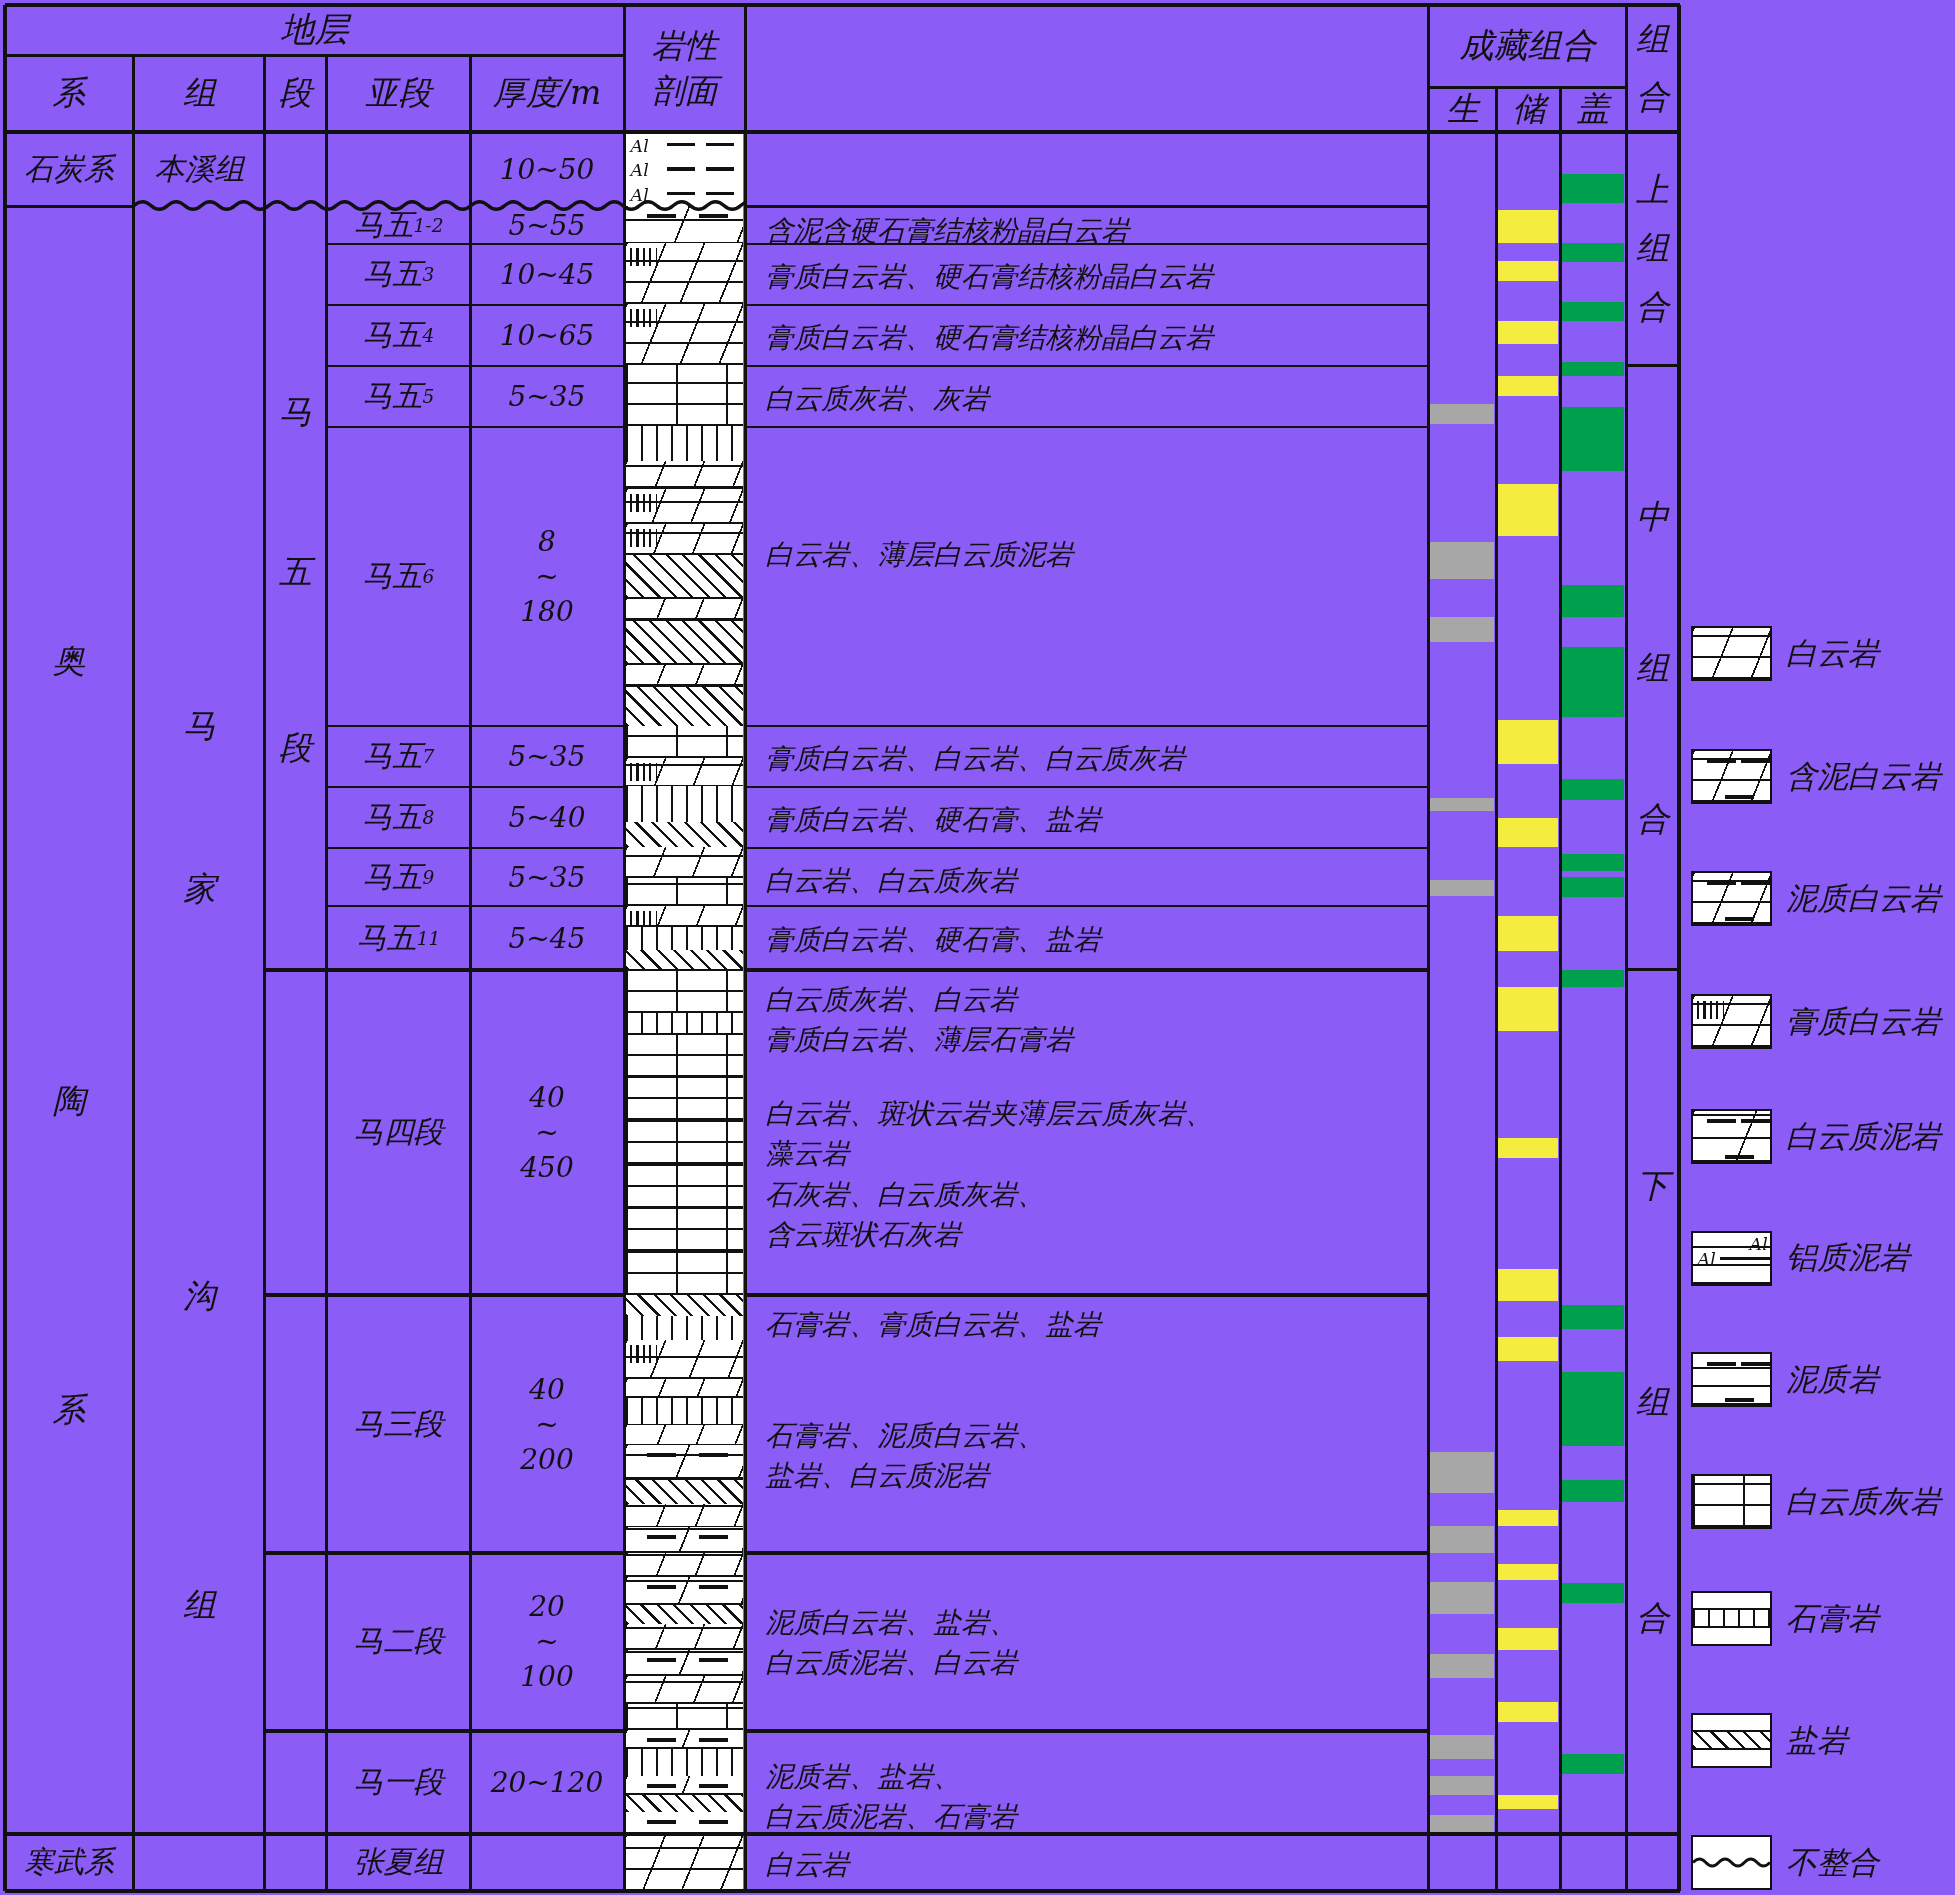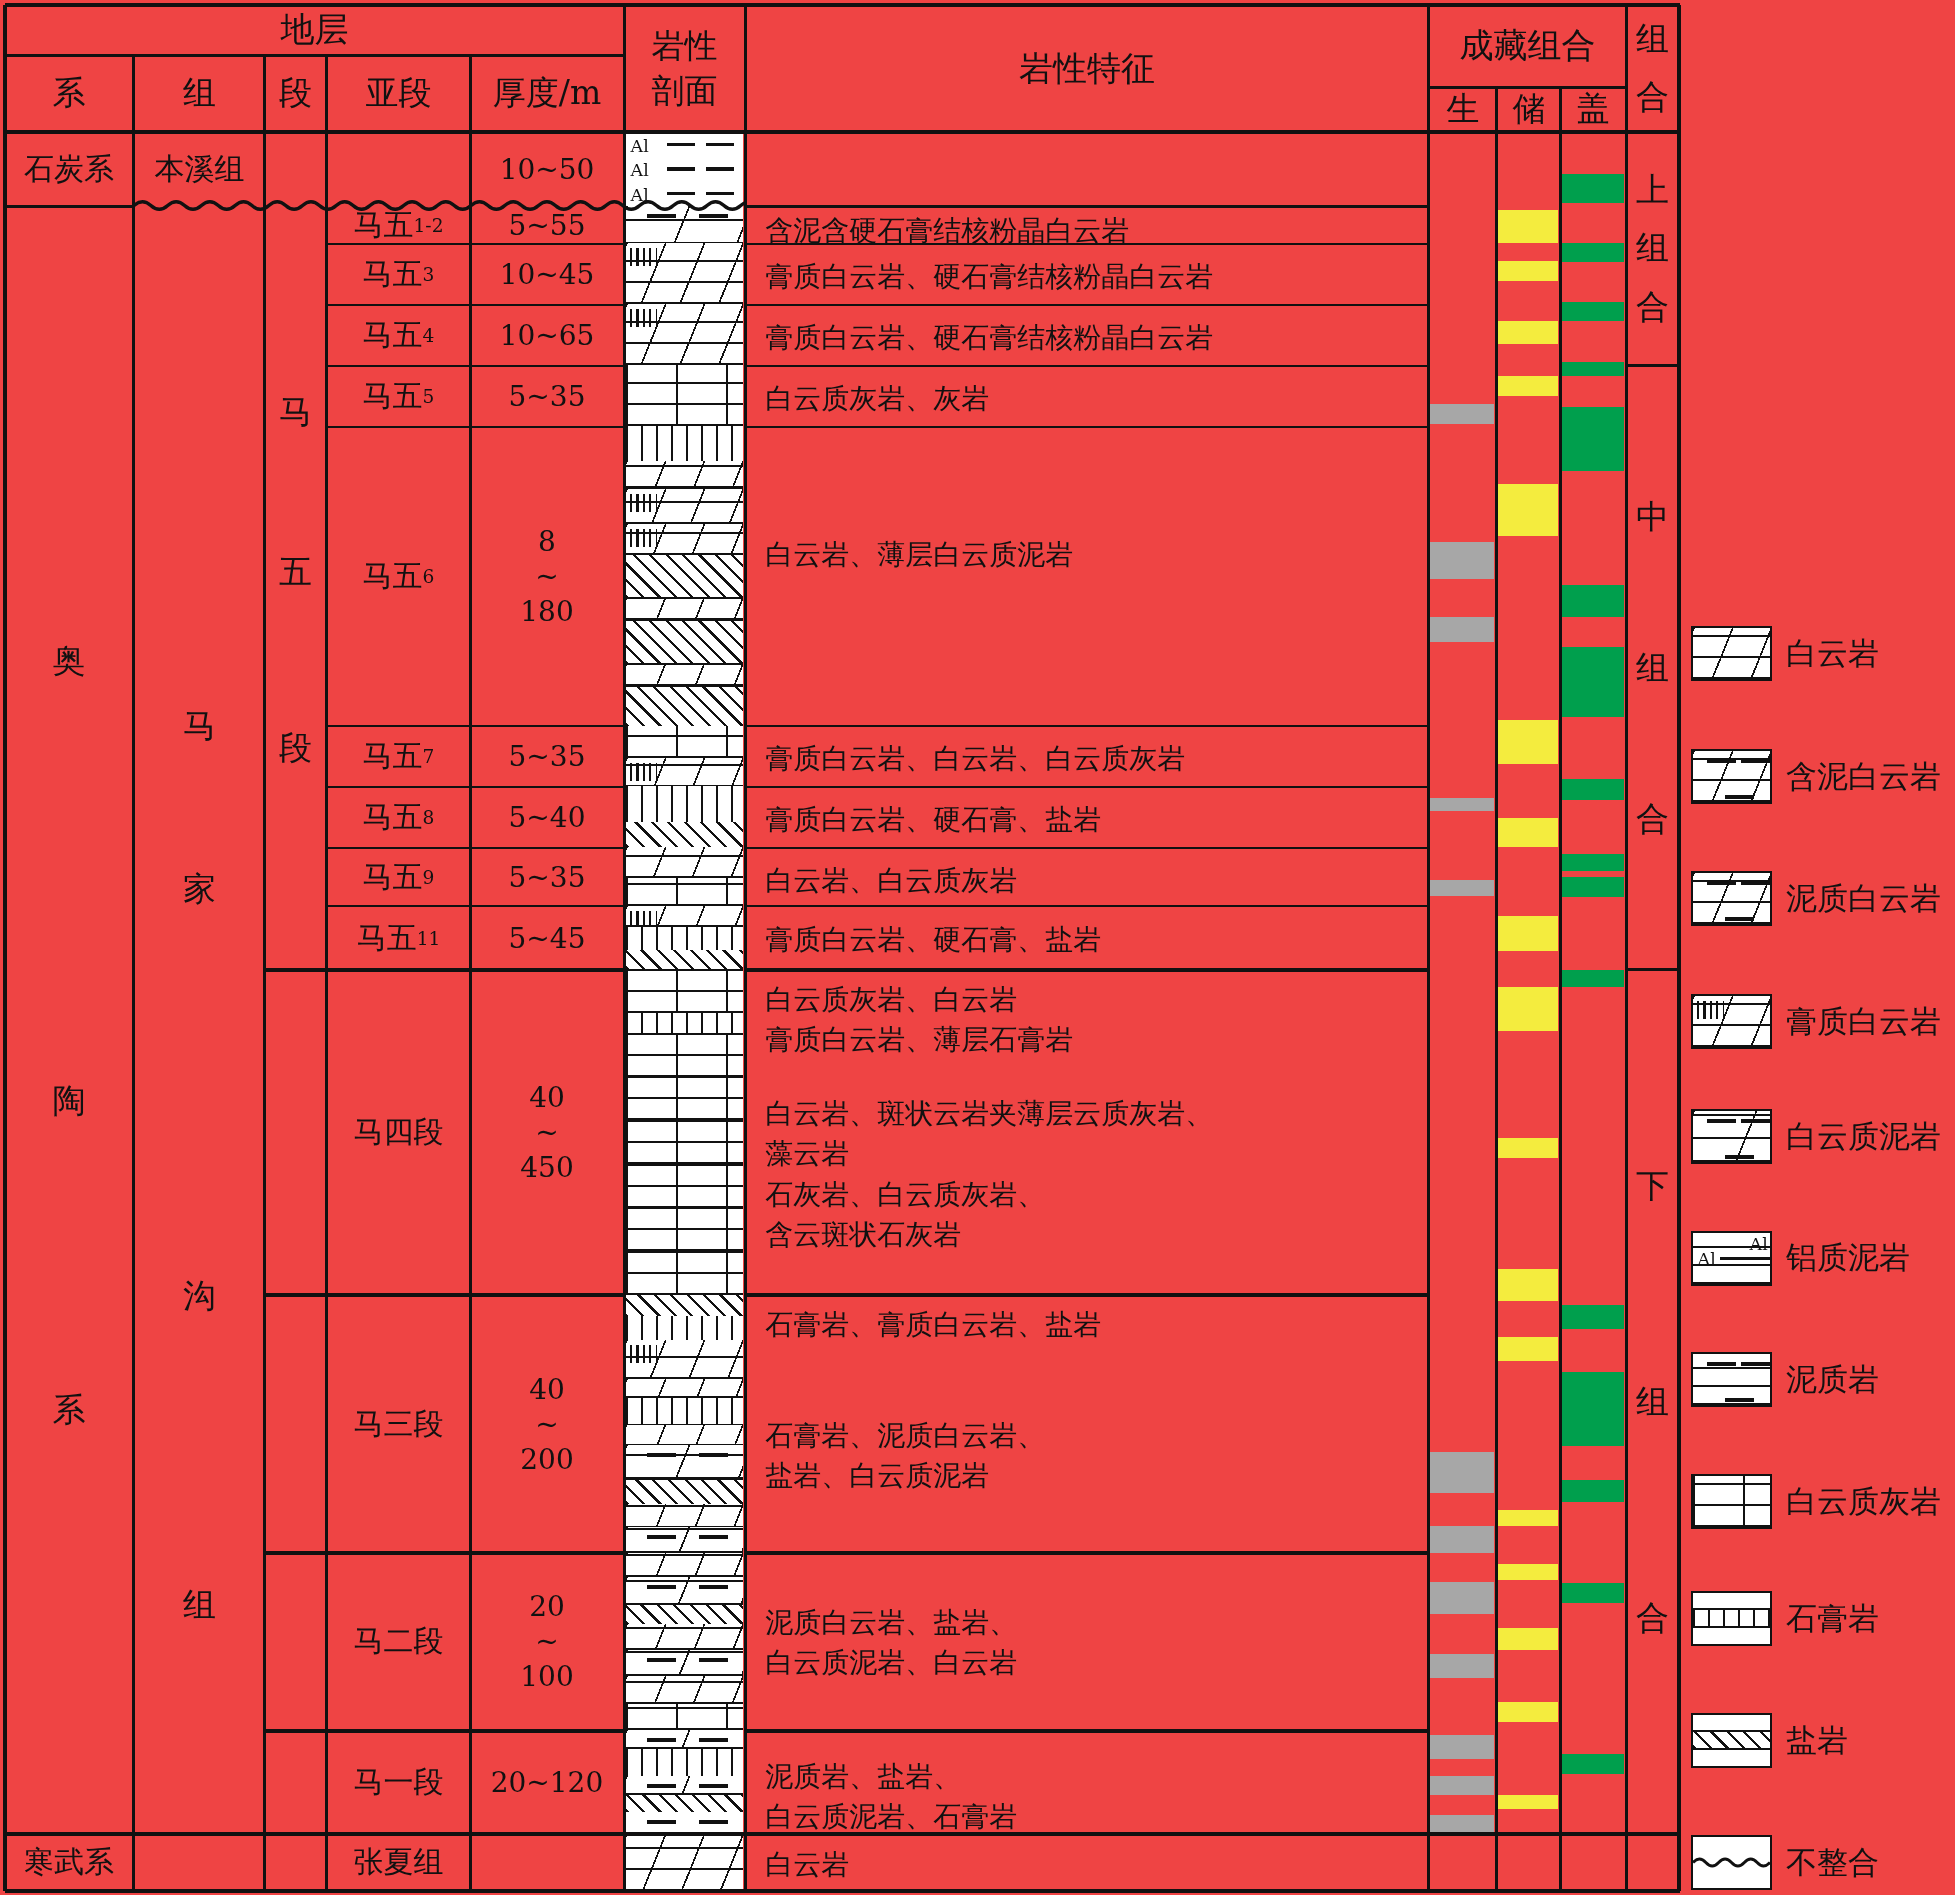--- a/index.html
+++ b/index.html
@@ -1,17 +1,17 @@
 <!DOCTYPE html>
 <html style="font-size:9.3px"><head>
 <meta charset="utf-8">
 <style>
   html,body{margin:0;padding:0;background:#fff;}
-  #canvas{position:relative;width:1955px;height:1895px;background:#ef4444;
-          font-family:"DejaVu Serif","Liberation Serif",serif;color:#111;}
+  #canvas{position:relative;width:1955px;height:1895px;background:#8b5cf6;
+          font-family:"DejaVu Serif","Liberation Serif",serif;color:#111;font-style:italic;}
   .abs{position:absolute;box-sizing:border-box;}
   .ln{background:#111;}
   .cell{display:flex;align-items:center;justify-content:center;text-align:center;}
   .hdr1{font-size:34px;}
   .hdr2{font-size:33px;}
   .lbl{font-size:30px;}
   .lbl sub{font-size:18.6px;}
   .thk{font-size:28px;white-space:pre-line;line-height:1.25;}
   .desc{position:absolute;left:20.3px;right:5.8px;font-size:28px;line-height:1.42;text-align:left;}
   .vchar{position:absolute;left:0;right:0;text-align:center;font-size:33px;line-height:1;}
@@ -36,21 +36,20 @@
     <div class="abs cell hdr1" style="left: 4.6px; top: 4.6px; width: 620px; height: 51px;">地层</div>
     <div class="abs cell hdr2" style="left: 4.6px; top: 55px; width: 129px; height: 77px;">系</div>
     <div class="abs cell hdr2" style="left: 134px; top: 55px; width: 131px; height: 77px;">组</div>
     <div class="abs cell hdr2" style="left: 264px; top: 55px; width: 63px; height: 77px;">段</div>
     <div class="abs cell hdr2" style="left: 327px; top: 55px; width: 143px; height: 77px;">亚段</div>
     <div class="abs cell hdr2" style="left: 470px; top: 55px; width: 154px; height: 77px;">厚度/m</div>
     <div class="abs cell hdr2" style="left: 624px; top: 4.6px; width: 121px; height: 128px; flex-direction: column;">
       <span>岩性</span>
       <span>剖面</span>
     </div>
-    <div class="abs cell hdr1" style="left: 745px; top: 4.6px; width: 684px; height: 128px;">岩性特征</div>
     <div class="abs cell hdr1" style="left: 1429px; top: 4.6px; width: 197px; height: 82px;">成藏组合</div>
     <div class="abs cell hdr2" style="left: 1429px; top: 87px; width: 68px; height: 45px;">生</div>
     <div class="abs cell hdr2" style="left: 1497px; top: 87px; width: 64px; height: 45px;">储</div>
     <div class="abs cell hdr2" style="left: 1560px; top: 87px; width: 66px; height: 45px;">盖</div>
     <div class="abs cell hdr2" style="left: 1626px; top: 4.6px; width: 53px; height: 128px; flex-direction: column; justify-content: space-evenly;">
       <span>组</span>
       <span>合</span>
     </div>
     <div class="abs cell lbl" style="left: 4.6px; top: 132px; width: 129px; height: 74px;">石炭系</div>
     <div class="abs " style="left: 4.6px; top: 206px; width: 129px; height: 1628px;">

